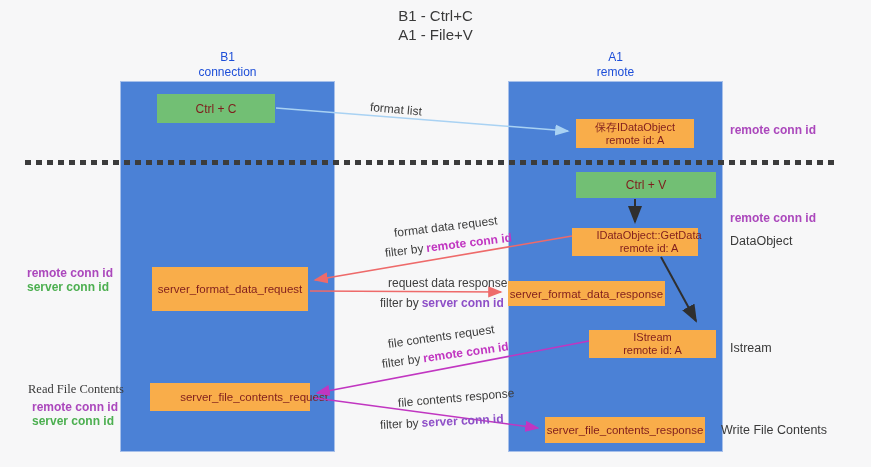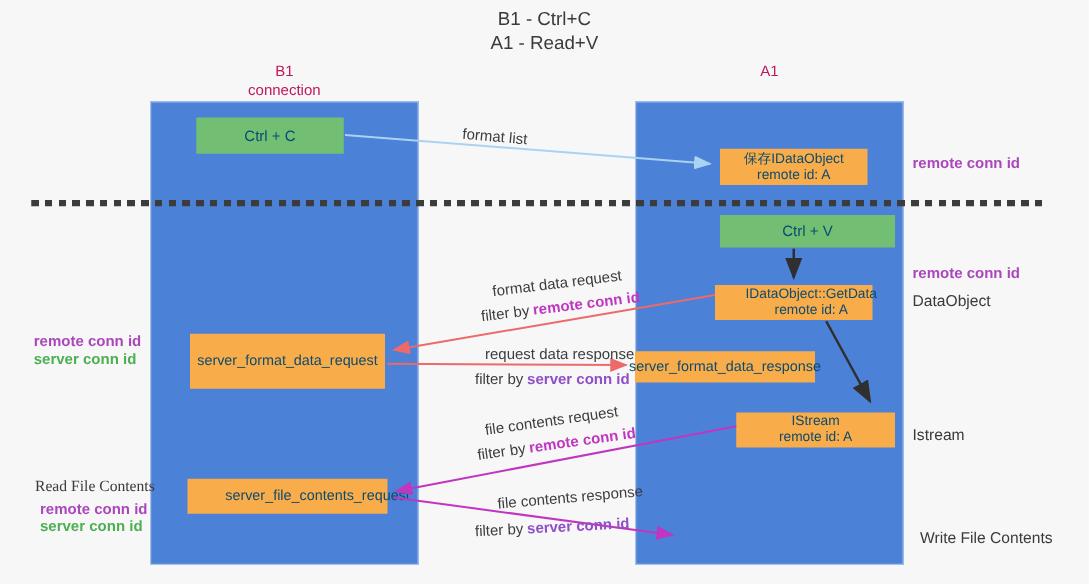--- a/index.html
+++ b/index.html
@@ -15,30 +15,30 @@
     text-align:center;font-size:15px;line-height:19px;color:#3a3a3a;
   }
   .lane{
     position:absolute;top:81px;width:215px;height:371px;
     background:#4b81d6;border:1px solid #a7c0ea;box-sizing:border-box;
   }
   .lane-left{left:120px;}
   .lane-right{left:508px;}
   .lane-header{
     position:absolute;top:50px;width:215px;text-align:center;
-    font-size:12px;line-height:15px;color:#be185d;
+    font-size:12px;line-height:15px;color:#1d4ed8;
   }
   .dash-sep{
     position:absolute;left:25px;top:160px;width:812px;height:5px;
     background:repeating-linear-gradient(90deg,#3c3c3c 0 6px,transparent 6px 11px);
   }
   .box{
     position:absolute;display:flex;flex-direction:column;
     align-items:center;justify-content:center;
-    color:#0c4a6e;text-align:center;box-sizing:border-box;
+    color:#7f1d1d;text-align:center;box-sizing:border-box;
   }
   .box-green{background:#72bf74;}
   .box-orange{background:#f9ad4a;}
   .box-1line{font-size:11.5px;}
   .box-2line{font-size:11px;line-height:13px;}
   .arrows{position:absolute;left:0;top:0;pointer-events:none;}
   .lbl{position:absolute;font-size:12px;color:#3d3d3d;white-space:nowrap;}
   .lbl-black-side{font-size:12.5px;color:#3a3a3a;}
   .bold-purple{color:#ab47bc;font-weight:bold;}
   .bold-green{color:#4caf50;font-weight:bold;}
@@ -47,29 +47,30 @@
   .filter-prefix{padding-right:3px;}
   .rot{transform-origin:left center;}
 </style>
 </head>
 <body>
 
 <div class="stage">
 
   <div class="title">
     <div>B1 - Ctrl+C</div>
-    <div>A1 - Read+V</div>
+    <div>A1 - File+V</div>
   </div>
 
   <div class="lane-header" style="left:120px;">
     <div>B1</div>
     <div>connection</div>
   </div>
   <div class="lane-header" style="left:508px;">
     <div>A1</div>
+    <div>remote</div>
   </div>
 
   <div class="lane lane-left"></div>
   <div class="lane lane-right"></div>
 
   <div class="dash-sep"></div>
 
   <div class="box box-green box-1line" style="left:157px;top:94px;width:118px;height:29px;font-size:12px;">
     <span>Ctrl + C</span>
   </div>
@@ -85,33 +86,36 @@
 
   <div class="box box-orange box-2line" style="left:572px;top:228px;width:126px;height:28px;padding-left:28px;">
     <span>IDataObject::GetData</span>
     <span>remote id: A</span>
   </div>
 
   <div class="box box-orange box-1line" style="left:152px;top:267px;width:156px;height:44px;">
     <span>server_format_data_request</span>
   </div>
 
-  <div class="box box-orange box-1line" style="left:508px;top:281px;width:144px;height:25px;">
+  <div class="box box-orange box-1line" style="left:508px;top:281px;width:157px;height:25px;">
     <span>server_format_data_response</span>
   </div>
 
   <div class="box box-orange box-2line" style="left:589px;top:330px;width:127px;height:28px;">
     <span>IStream</span>
     <span>remote id: A</span>
   </div>
 
   <div class="box box-orange box-1line" style="left:150px;top:383px;width:160px;height:28px;padding-left:48px;">
     <span>server_file_contents_request</span>
   </div>
 
+  <div class="box box-orange box-1line" style="left:545px;top:417px;width:160px;height:26px;">
+    <span>server_file_contents_response</span>
+  </div>
 
   <svg class="arrows" width="871" height="467" viewBox="0 0 871 467">
     <defs>
       <marker id="m-blue" markerWidth="9" markerHeight="7" refX="8" refY="3.5" orient="auto">
         <path d="M0,0 L9,3.5 L0,7 z" fill="#a9d2f3"></path>
       </marker>
       <marker id="m-black" markerWidth="9" markerHeight="7" refX="8" refY="3.5" orient="auto">
         <path d="M0,0 L9,3.5 L0,7 z" fill="#2f2f2f"></path>
       </marker>
       <marker id="m-red" markerWidth="9" markerHeight="7" refX="8" refY="3.5" orient="auto">
@@ -133,21 +137,21 @@
   <div class="lbl rot" style="left:370px;top:100px;transform:rotate(5deg);">format list</div>
 
   <div class="lbl bold-purple" style="left:730px;top:123px;">remote conn id</div>
 
   <div class="lbl bold-purple" style="left:730px;top:211px;">remote conn id</div>
 
   <div class="lbl lbl-black-side" style="left:730px;top:234px;">DataObject</div>
 
   <div class="lbl lbl-black-side" style="left:730px;top:341px;">Istream</div>
 
-  <div class="lbl lbl-black-side" style="left:736px;top:423px;">Write File Contents</div>
+  <div class="lbl lbl-black-side" style="left:721px;top:423px;">Write File Contents</div>
 
   <div class="lbl bold-purple" style="left:27px;top:266px;">remote conn id</div>
   <div class="lbl bold-green" style="left:27px;top:280px;">server conn id</div>
 
   <div class="lbl lbl-black-side" style="left:28px;top:382px;font-family:Liberation Serif, serif;">Read File Contents</div>
   <div class="lbl bold-purple" style="left:32px;top:400px;">remote conn id</div>
   <div class="lbl bold-green" style="left:32px;top:414px;">server conn id</div>
 
   <div class="lbl rot" style="left:394px;top:226px;transform:rotate(-7deg);">format data request</div>
   <div class="lbl rot" style="left:385px;top:246px;transform:rotate(-7deg);">

